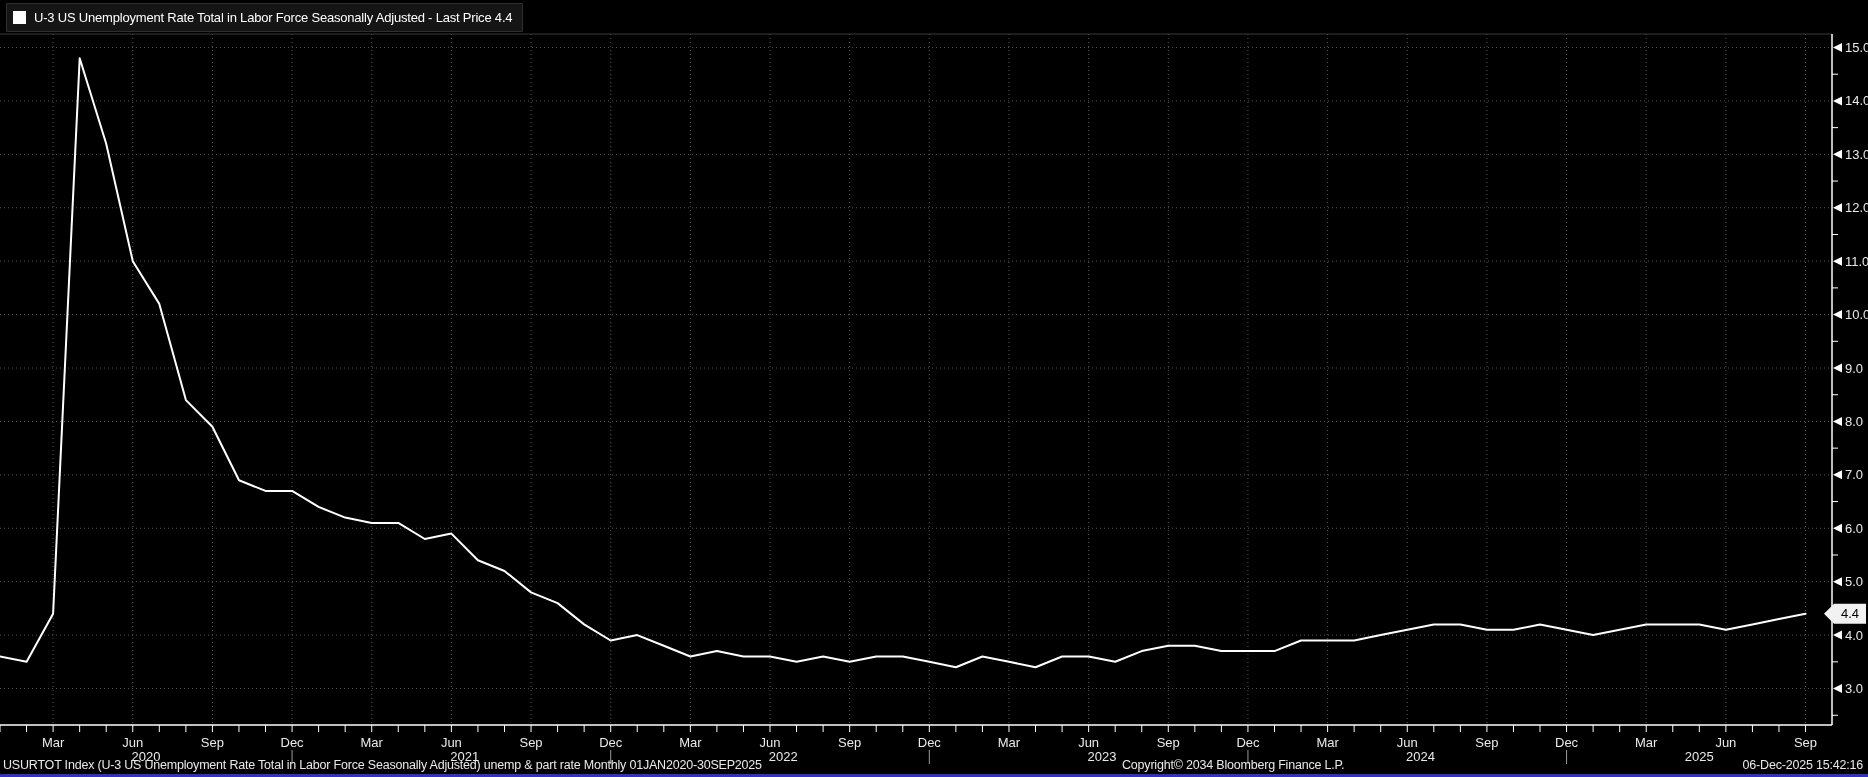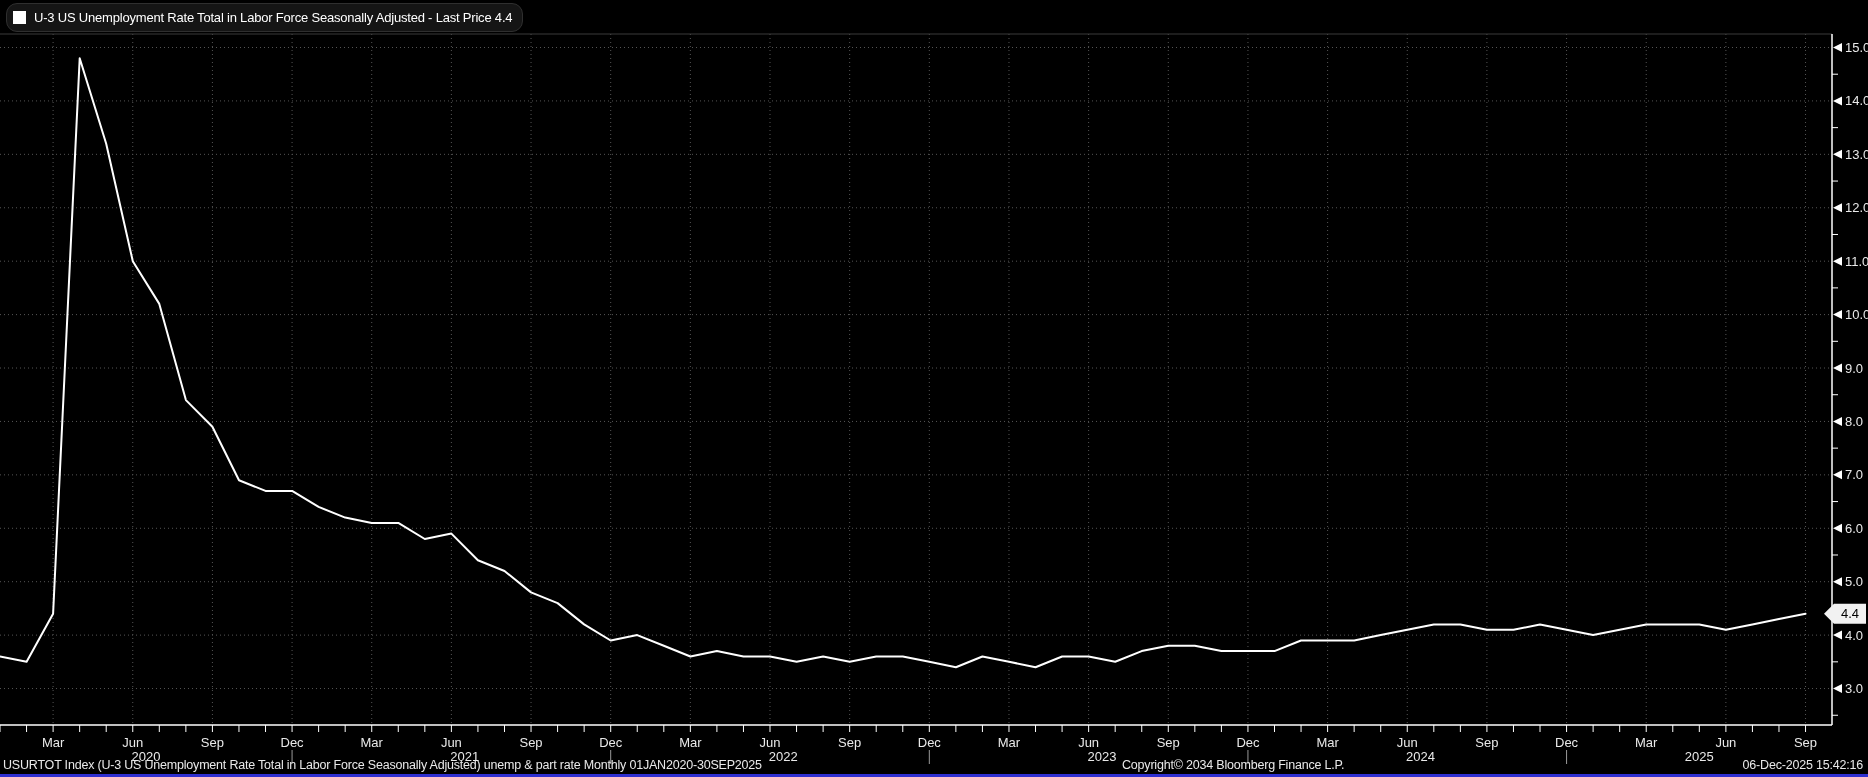--- a/index.html
+++ b/index.html
@@ -4,21 +4,21 @@
 <style>
   html,body{margin:0;padding:0;background:#000;}
   #screen{
     position:relative;width:1868px;height:777px;background:#000;overflow:hidden;
     font-family:"Liberation Sans",sans-serif;-webkit-font-smoothing:antialiased;
   }
   #chart-svg{position:absolute;left:0;top:0;}
   .legend-box{
     position:absolute;left:6px;top:3px;height:27px;
     display:inline-flex;align-items:center;gap:8px;padding:0 10px 0 6px;
-    background:#151515;border:1px solid #2f2f2f;border-radius:11px;z-index:5;
+    background:#151515;border:1px solid #2f2f2f;border-radius:1px;z-index:5;
   }
   .legend-swatch{width:13px;height:13px;background:#ffffff;display:inline-block;}
   .legend-label{color:#ffffff;font-size:13px;letter-spacing:-0.2px;white-space:nowrap;}
   .status-bar{
     position:absolute;left:0;right:0;top:757px;height:17px;z-index:5;
     color:#e9e9e9;font-size:12.5px;letter-spacing:-0.2px;white-space:nowrap;padding-left:45px;
   }
   .status-left{position:absolute;left:3px;top:1px;}
   .status-copyright{position:absolute;left:1122px;top:1px;}
   .status-timestamp{position:absolute;right:5px;top:1px;}

